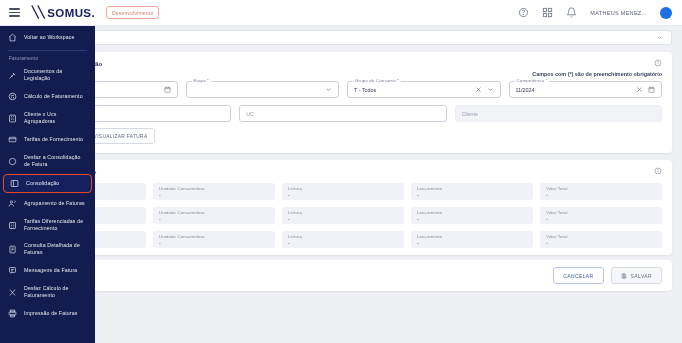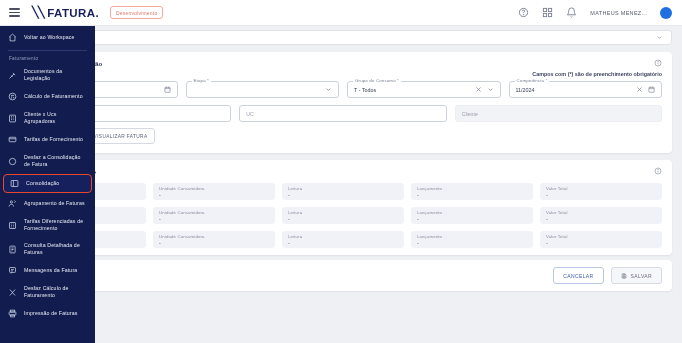--- a/index.html
+++ b/index.html
@@ -134,21 +134,21 @@
 <div class="app">
 
   <div class="topbar">
     <div class="hamburger">
         <i></i>
         <i></i>
         <i></i>
       </div>
     <div class="brand">
       <span class="brand-mark">╲╲</span>
-      <span class="brand-name">FATURA.</span>
+      <span class="brand-name">SOMUS.</span>
     </div>
     <div class="env-badge">Desenvolvimento</div>
 
     <div class="topbar-right">
       <span class="ticon">
         <svg viewBox="0 0 24 24" fill="none" stroke="currentColor" stroke-width="2">
           <circle cx="12" cy="12" r="9"></circle>
             <path d="M9.5 9a2.5 2.5 0 1 1 3.2 2.4c-.7.3-1.2.9-1.2 1.7v.4"></path>
             <circle cx="12" cy="17" r=".6" fill="currentColor"></circle>
         </svg>

